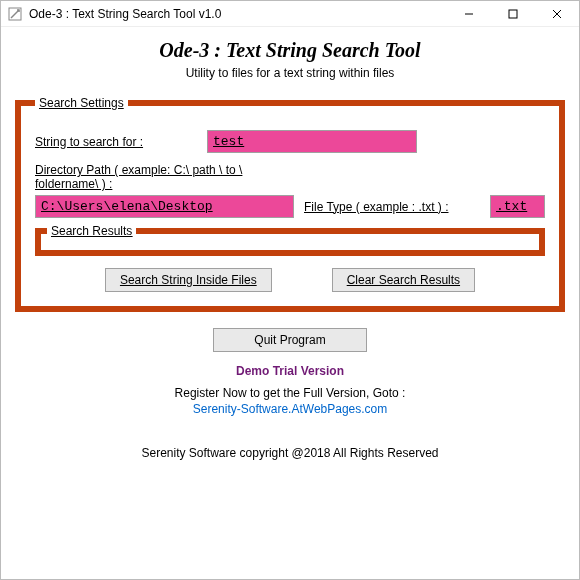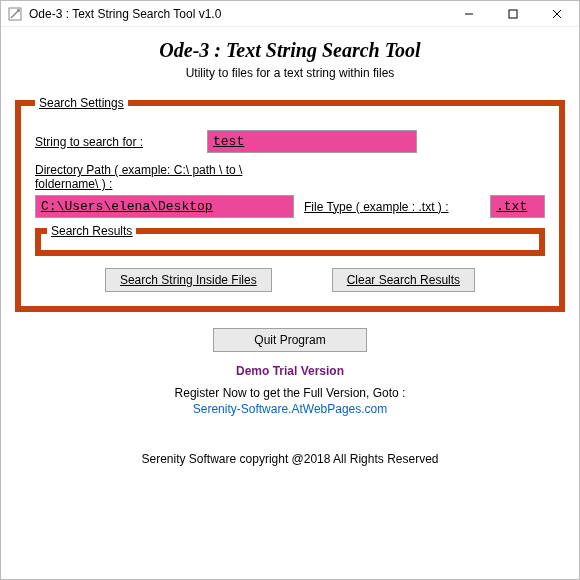--- a/index.html
+++ b/index.html
@@ -150,21 +150,21 @@
   }
   .register {
     text-align: center;
     font-size: 12px;
     margin: 4px 0 2px 0;
   }
   .link {
     text-align: center;
     color: #0066cc;
     font-size: 12px;
-    margin-bottom: 20px;
+    margin-bottom: 14px;
   }
   .copyright {
     text-align: center;
     font-size: 12px;
     margin-top: 16px;
   }
 </style>
 </head>
 <body>
 

